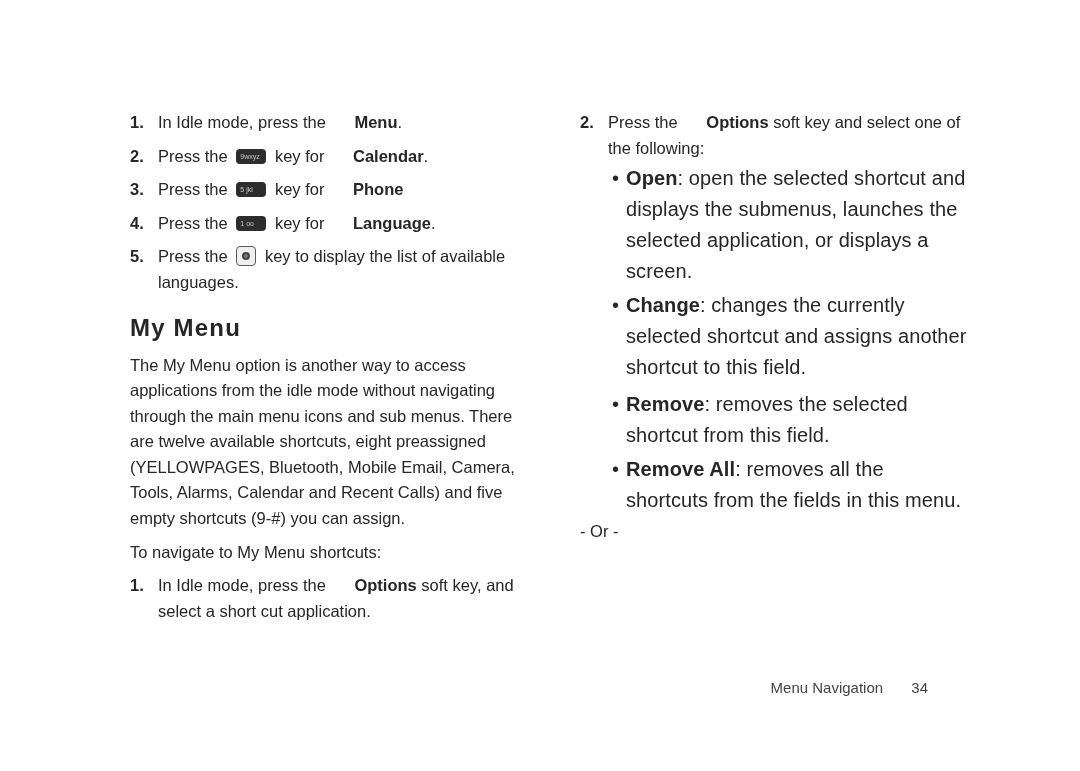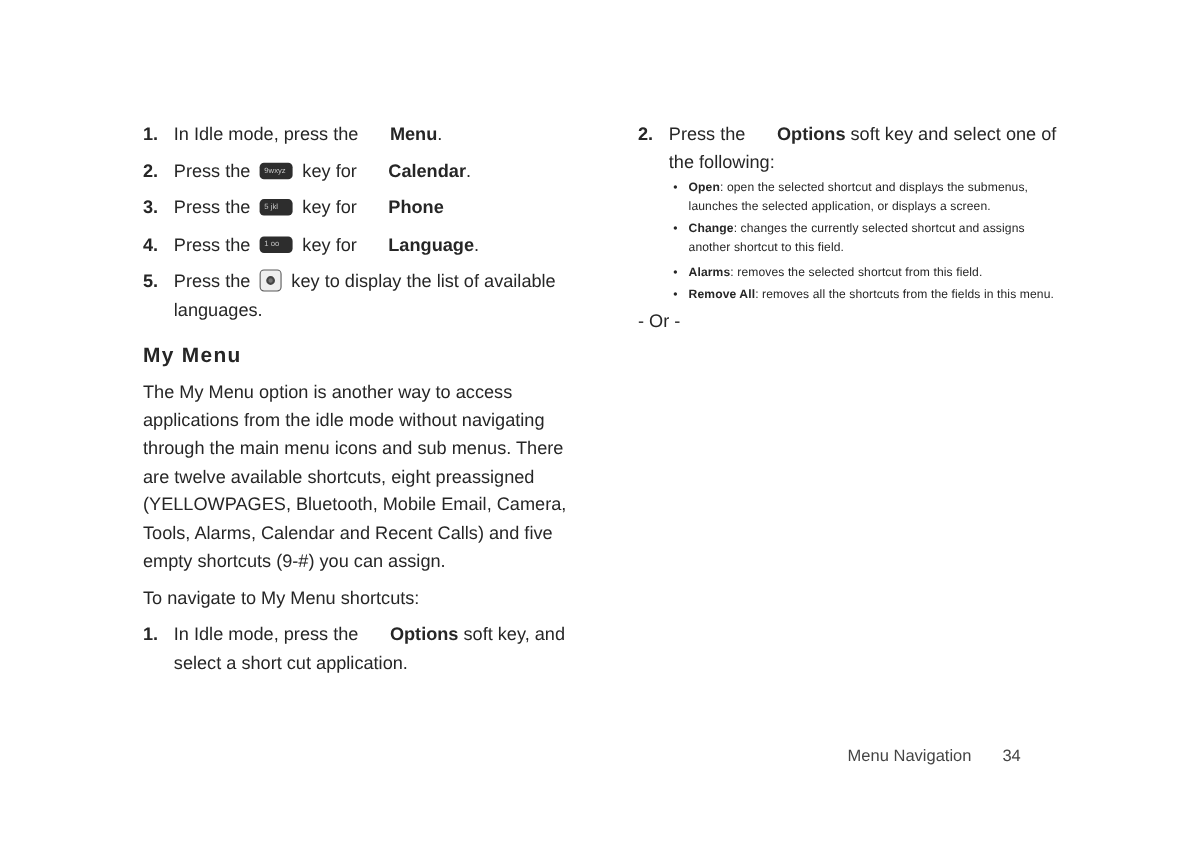--- a/index.html
+++ b/index.html
@@ -37,38 +37,38 @@
     margin-bottom: 8px;
     break-inside: avoid;
   }
   ol.steps > li .num {
     position: absolute;
     left: 0;
     top: 0;
     font-weight: bold;
   }
   h2.section {
-    font-size: 19px;
+    font-size: 24px;
     font-weight: bold;
     letter-spacing: 1.2px;
     margin: 14px 0 6px 0;
     break-after: avoid;
   }
   p.body {
     margin: 0 0 8px 0;
   }
   ul.bullets {
     list-style: none;
     margin: 2px 0 0 0;
     padding: 0 0 0 18px;
   }
   ul.bullets > li {
     position: relative;
     margin-bottom: 3px;
-    font-size: 11px;
+    font-size: 20px;
     font-stretch: condensed;
     letter-spacing: 0.1px;
     break-inside: avoid;
   }
   ul.bullets > li::before {
     content: "•";
     position: absolute;
     left: -14px;
     top: 0;
   }
@@ -180,21 +180,21 @@
         <span>Press the </span><span class="b">Options</span><span> soft key and select one of the following:</span>
 
         <ul class="bullets">
           <li><span class="term">Open</span><span>: open the selected shortcut and displays the submenus, launches the selected application, or displays a screen.</span></li>
           <li><span class="term">Change</span><span>: changes the currently selected shortcut and assigns another shortcut to this field.</span></li>
         </ul>
       </li>
     </ol>
 
     <ul class="bullets chunk" style="padding-left:46px;">
-      <li><span class="term">Alarms</span><span>: removes the selected shortcut from this field.</span></li>
+      <li><span class="term">Remove</span><span>: removes the selected shortcut from this field.</span></li>
       <li><span class="term">Remove All</span><span>: removes all the shortcuts from the fields in this menu.</span></li>
     </ul>
 
     <p class="body or">- Or -</p>
 
 
   </div>
 
   <div class="footer">
     <span>Menu Navigation</span>

